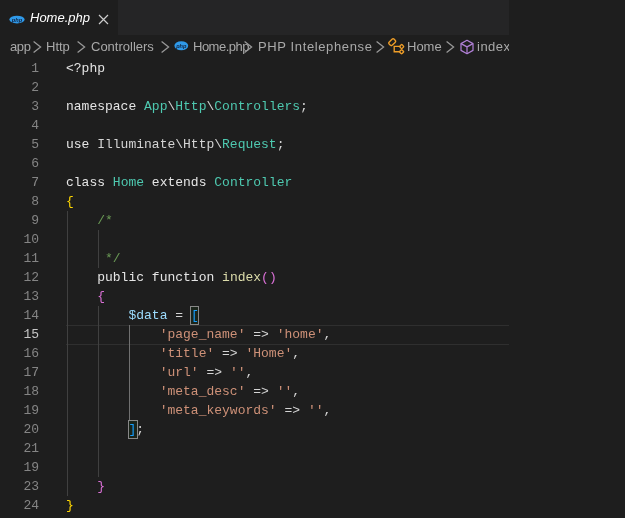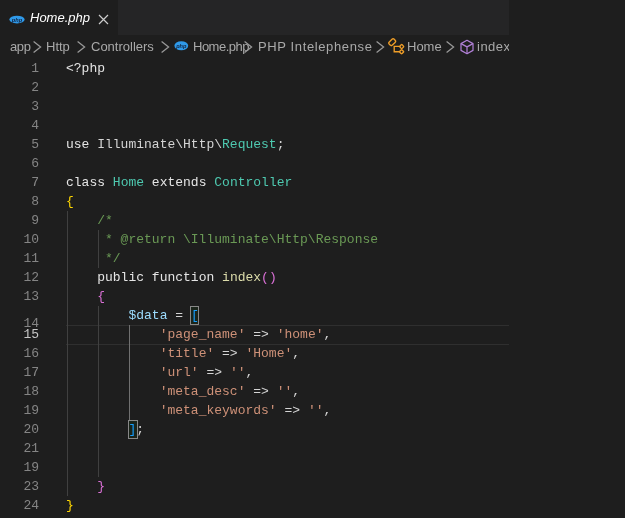--- a/index.html
+++ b/index.html
@@ -100,38 +100,38 @@
     <div class="ln" style="top:57px">4</div>
     <div class="ln" style="top:76px">5</div>
     <div class="ln" style="top:95px">6</div>
     <div class="ln" style="top:114px">7</div>
     <div class="ln" style="top:133px">8</div>
     <div class="ln" style="top:152px">9</div>
     <div class="ln" style="top:171px">10</div>
     <div class="ln" style="top:190px">11</div>
     <div class="ln" style="top:209px">12</div>
     <div class="ln" style="top:228px">13</div>
-    <div class="ln" style="top:255px">14</div>
+    <div class="ln" style="top:247px">14</div>
     <div class="ln" style="top:266px;color:#c6c6c6">15</div>
     <div class="ln" style="top:285px">16</div>
     <div class="ln" style="top:304px">17</div>
     <div class="ln" style="top:323px">18</div>
     <div class="ln" style="top:342px">19</div>
     <div class="ln" style="top:361px">20</div>
     <div class="ln" style="top:380px">21</div>
     <div class="ln" style="top:399px">19</div>
     <div class="ln" style="top:418px">23</div>
     <div class="ln" style="top:437px">24</div>
 
     <div class="cl" style="top:0px"><span class="b">&lt;?php</span></div>
+    <div class="cl" style="top:38px"><span class="b">namespace</span> <span class="t">App</span><span class="w">\</span><span class="t">Http</span><span class="w">\</span><span class="t">Controllers</span><span class="w">;</span></div>
     <div class="cl" style="top:76px"><span class="b">use</span> <span class="w">Illuminate\Http\</span><span class="t">Request</span><span class="w">;</span></div>
     <div class="cl" style="top:114px"><span class="b">class</span> <span class="t">Home</span> <span class="b">extends</span> <span class="t">Controller</span></div>
     <div class="cl" style="top:133px"><span class="g">{</span></div>
     <div class="cl" style="top:152px">    <span class="c">/*</span></div>
-    <div class="cl" style="top:171px"><span class="c">     * @return \Illuminate\Http\Response</span></div>
     <div class="cl" style="top:190px"><span class="c">     */</span></div>
     <div class="cl" style="top:209px">    <span class="b">public</span> <span class="b">function</span> <span class="f">index</span><span class="p">()</span></div>
     <div class="cl" style="top:228px">    <span class="p">{</span></div>
     <div class="cl" style="top:247px">        <span class="v">$data</span> <span class="w">=</span> <span class="u">[</span></div>
     <div class="cl" style="top:266px">            <span class="s">'page_name'</span> <span class="w">=&gt;</span> <span class="s">'home'</span><span class="w">,</span></div>
     <div class="cl" style="top:285px">            <span class="s">'title'</span> <span class="w">=&gt;</span> <span class="s">'Home'</span><span class="w">,</span></div>
     <div class="cl" style="top:304px">            <span class="s">'url'</span> <span class="w">=&gt;</span> <span class="s">''</span><span class="w">,</span></div>
     <div class="cl" style="top:323px">            <span class="s">'meta_desc'</span> <span class="w">=&gt;</span> <span class="s">''</span><span class="w">,</span></div>
     <div class="cl" style="top:342px">            <span class="s">'meta_keywords'</span> <span class="w">=&gt;</span> <span class="s">''</span><span class="w">,</span></div>
     <div class="cl" style="top:361px">        <span class="u">]</span><span class="w">;</span></div>

